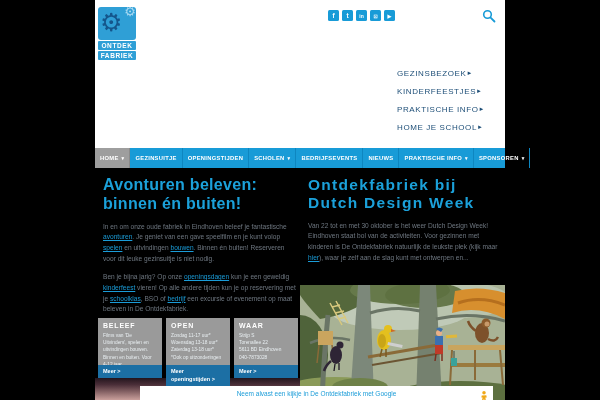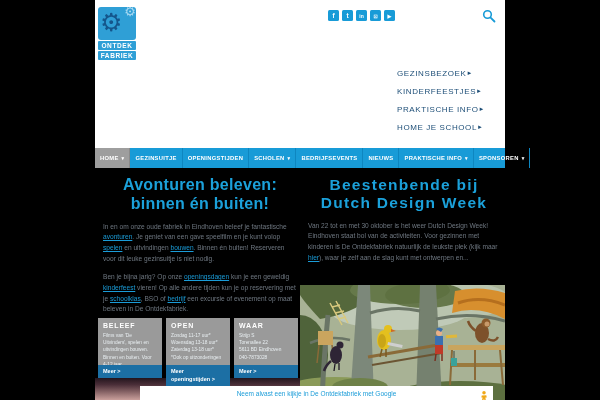--- a/index.html
+++ b/index.html
@@ -29,21 +29,21 @@
   .navbar{position:absolute;left:0;top:148px;width:410px;height:20px;background:#189bd7;display:flex;}
   .nav-item{display:flex;align-items:center;padding:0 5px;color:#fff;font-size:5.8px;font-weight:bold;
             letter-spacing:.3px;border-right:1px solid #0e86c0;white-space:nowrap;cursor:pointer;}
   .nav-item.active{background:#9e9e9e;border-right-color:#8a8a8a;}
   .caret{font-size:5px;margin-left:3px;}
   .nav-fill{flex:1;}
 
   
   .col-left{position:absolute;left:8px;top:176px;width:194px;}
   .col-right{position:absolute;left:213px;top:176px;width:192px;}
-  h1.title{margin:0;color:#1ba1da;font-size:16px;line-height:1.18;font-weight:bold;white-space:pre-line;letter-spacing:.3px;text-align:center;}
+  h1.title{margin:0;color:#1ba1da;font-size:16px;line-height:1.18;font-weight:bold;white-space:pre-line;letter-spacing:.3px;}
   .col-right .title{letter-spacing:1.3px;font-size:15.5px;}
   p.body{margin:8px 0 0;color:#6e7780;font-size:6.6px;line-height:1.62;}
   a.inline-link{color:#1a9cd8;text-decoration:underline;cursor:pointer;}
 
   
   .boxes{position:absolute;left:3px;top:318px;display:flex;gap:4px;z-index:6;}
   .info-box{position:relative;width:64px;height:60px;background:#9a9a9a;}
   .box-title{padding:4px 5px 2px;color:#fff;font-weight:bold;font-size:7px;letter-spacing:.8px;}
   .box-body{padding:1px 5px;color:#e8eef1;font-size:4.8px;line-height:1.5;white-space:pre-line;}
   .box-footer{position:absolute;left:0;bottom:0;width:100%;box-sizing:border-box;background:#1c6fa4;color:#fff;
@@ -145,21 +145,21 @@
     </nav>
 
     <section class="col-left">
       <h1 class="title">Avonturen beleven:
 binnen én buiten!</h1>
       <p class="body"><span>In en om onze oude fabriek in Eindhoven beleef je fantastische </span><a class="inline-link">avonturen</a><span>. Je geniet van een gave speelfilm en je kunt volop </span><a class="inline-link">spelen</a><span> en uitvindingen </span><a class="inline-link">bouwen</a><span>. Binnen én buiten! Reserveren voor dit leuke gezinsuitje is niet nodig.</span></p>
       <p class="body"><span>Ben je bijna jarig? Op onze </span><a class="inline-link">openingsdagen</a><span> kun je een geweldig </span><a class="inline-link">kinderfeest</a><span> vieren! Op alle andere tijden kun je op reservering met je </span><a class="inline-link">schoolklas</a><span>, BSO of </span><a class="inline-link">bedrijf</a><span> een excursie of evenement op maat beleven in De Ontdekfabriek.</span></p>
     </section>
 
     <section class="col-right">
-      <h1 class="title">Beestenbende bij
+      <h1 class="title">Ontdekfabriek bij
 Dutch Design Week</h1>
       <p class="body"><span>Van 22 tot en met 30 oktober is het weer Dutch Design Week! Eindhoven staat bol van de activiteiten. Voor gezinnen met kinderen is De Ontdekfabriek natuurlijk de leukste plek (kijk maar </span><a class="inline-link">hier</a><span>), waar je zelf aan de slag kunt met ontwerpen en...</span></p>
     </section>
 
     <div class="boxes">
       <div class="info-box">
         <div class="box-title">BELEEF</div>
         <div class="box-body">Films van 'De
 Uitvinders', spelen en
 uitvindingen bouwen.

